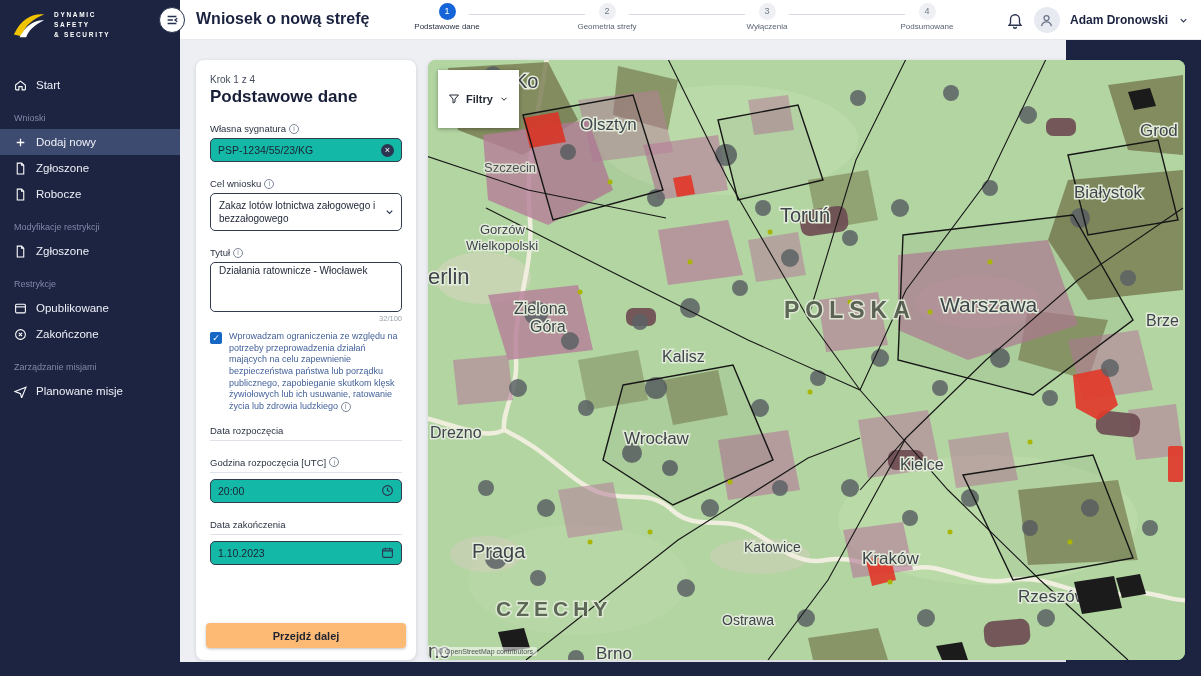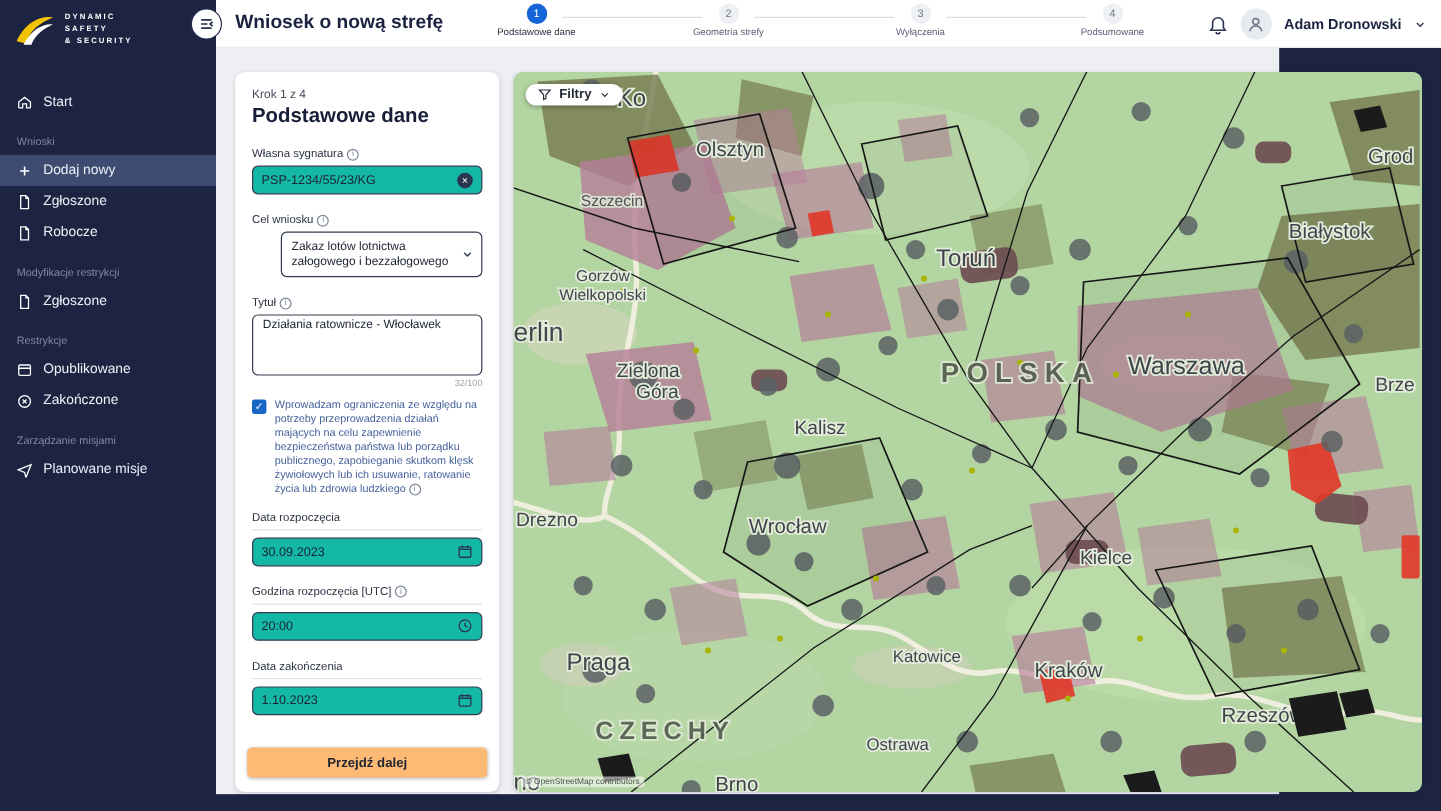--- a/index.html
+++ b/index.html
@@ -40,35 +40,35 @@
   .form-scroll { flex:1; overflow:hidden; padding:14px 14px 0; }
   .step-ind { font-size:10px; color:#444c5c; }
   .form-heading { font-size:17px; color:#171e38; font-weight:bold; margin:2px 0 16px; }
   .field { margin-bottom:16px; }
   .field-label { font-size:9.5px; color:#2a3242; margin-bottom:4px; display:flex; align-items:center; gap:3px; }
   .field-label.lined { border-bottom:1px solid #dfe2e8; padding-bottom:4px; margin-bottom:6px; }
   .info-dot { width:10px; height:10px; border-radius:50%; border:1px solid #7c8698; color:#7c8698; font-size:7px; display:inline-flex; align-items:center; justify-content:center; flex:none; cursor:pointer; }
   .input { border:1.5px solid #323c4e; border-radius:5px; height:24px; display:flex; align-items:center; padding:0 7px; background:#14b8a6; }
   .input input { border:none; outline:none; flex:1; min-width:0; font-size:10.5px; color:#1c2333; font-family:inherit; background:transparent; }
   .clear-btn { width:13px; height:13px; border-radius:50%; background:#2b3550; color:#fff; font-size:9px; line-height:13px; text-align:center; cursor:pointer; flex:none; }
-  .select { border:1.5px solid #323c4e; border-radius:5px; padding:5px 20px 5px 8px; font-size:10px; line-height:1.3; color:#1c2333; position:relative; cursor:pointer;margin-left:24px; }
+  .select { border:1.5px solid #323c4e; border-radius:5px; padding:5px 20px 5px 8px; font-size:10px; line-height:1.3; color:#1c2333; position:relative; cursor:pointer; }
   .select .chev { position:absolute; right:6px; top:50%; transform:translateY(-50%); }
   .textarea-wrap { border:1.5px solid #323c4e; border-radius:5px; padding:2px 8px; }
   .textarea-wrap textarea { border:none; outline:none; resize:none; width:100%; height:40px; font-size:10px; color:#1c2333; font-family:inherit; }
   .counter { text-align:right; font-size:7.5px; color:#9aa1ad; margin-top:2px; }
   .checkbox-row { display:flex; gap:7px; margin:2px 0 12px; cursor:pointer; }
   .checkbox { width:12px; height:12px; border-radius:2px; background:#1666c5; color:#fff; font-size:9px; line-height:12px; text-align:center; flex:none; margin-top:1px; }
   .checkbox-text { font-size:9px; line-height:1.3; color:#44629b; }
   .form-footer { padding:8px 10px 12px; }
   .btn-primary { width:100%; height:25px; background:#fdba74; border:none; border-radius:4px; font-weight:bold; font-size:11px; color:#1f2430; box-shadow:0 1px 3px rgba(0,0,0,.25); cursor:pointer; font-family:inherit; }
 
   
   .map-card { position:absolute; left:248px; top:20px; width:757px; height:600px; border-radius:8px; overflow:hidden; background:#b2d5a2; box-shadow:0 1px 4px rgba(20,30,60,.14); }
   .map-svg { position:absolute; left:0; top:0; }
-  .filter-btn { position:absolute; left:10px; top:10px; z-index:3; background:#fff; border-radius:10px; box-shadow:0 1px 4px rgba(0,0,0,.35); display:flex; align-items:center; gap:6px; padding:3px 10px; font-size:11px; font-weight:bold; color:#252b36; cursor:pointer; }
+  .filter-btn { position:absolute; left:10px; top:10px; z-index:3; background:#fff; border-radius:0; box-shadow:0 1px 4px rgba(0,0,0,.35); display:flex; align-items:center; gap:6px; padding:23px 10px; font-size:11px; font-weight:bold; color:#252b36; cursor:pointer; }
   .attribution { position:absolute; left:6px; bottom:4px; z-index:3; font-size:7px; color:#4e5550; background:rgba(255,255,255,.55); padding:1px 4px; border-radius:2px; }
   .city { fill:#3f454b; stroke:#e3ecda; stroke-width:3px; paint-order:stroke; }
   .country { fill:#535c4d; stroke:#e3ecda; stroke-width:3px; paint-order:stroke; font-weight:bold; opacity:.9; }
 </style>
 </head>
 <body>
 
 <aside class="sidebar">
   <div class="logo">
     <svg width="34" height="28" viewBox="0 0 36 28">
@@ -239,27 +239,20 @@
       </div>
 
       <div class="checkbox-row">
         <span class="checkbox">✓</span>
         <span class="checkbox-text"><span>Wprowadzam ograniczenia ze względu na potrzeby przeprowadzenia działań mających na celu zapewnienie bezpieczeństwa państwa lub porządku publicznego, zapobieganie skutkom klęsk żywiołowych lub ich usuwanie, ratowanie życia lub zdrowia ludzkiego</span> <span class="info-dot" style="display:inline-flex;vertical-align:middle">i</span></span>
       </div>
 
       <div class="field">
         <div class="field-label lined">
           <span>Data rozpoczęcia</span>
-        </div>
-        <div class="input">
-          <input value="30.09.2023" style="">
-          <svg width="13" height="13" viewBox="0 0 24 24" fill="none" stroke="#2a3450" stroke-width="2">
-              <rect x="3" y="5" width="18" height="16" rx="2"></rect>
-              <path d="M3 9h18M8 3v4M16 3v4"></path>
-            </svg>
         </div>
       </div>
 
       <div class="field">
         <div class="field-label lined">
           <span>Godzina rozpoczęcia [UTC]</span>
           <span class="info-dot">i</span>
         </div>
         <div class="input">
           <input value="20:00" style="">

